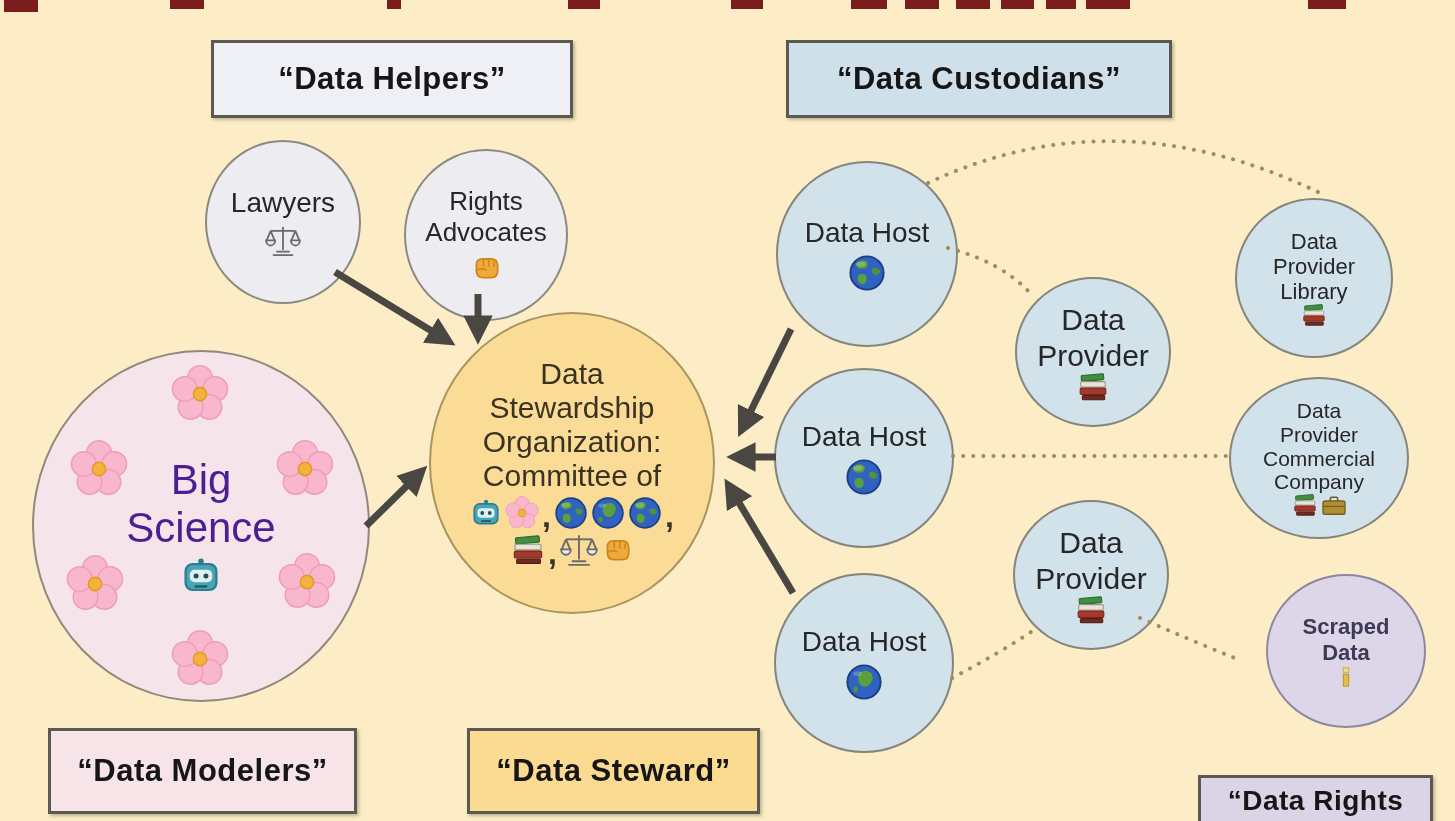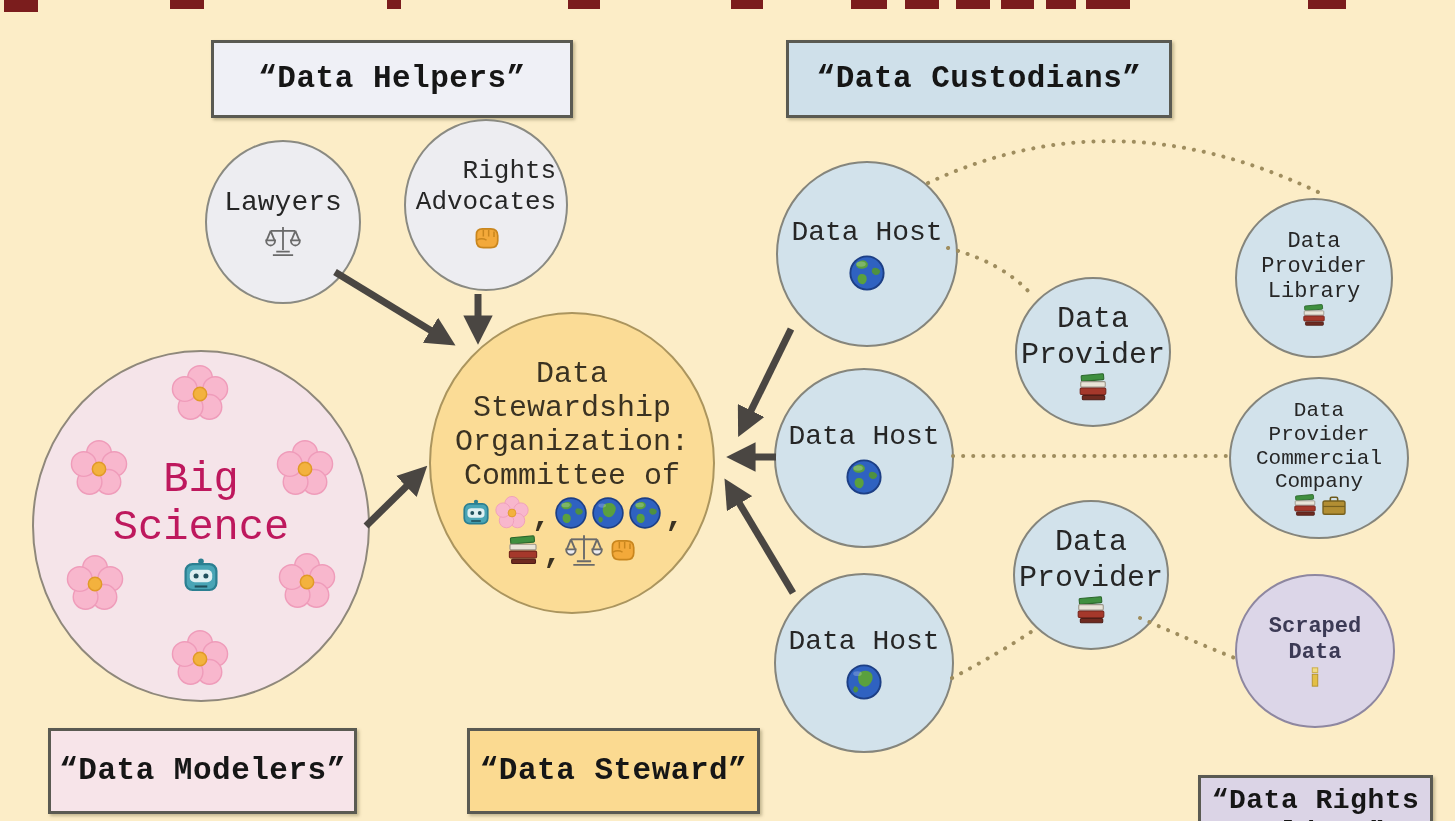--- a/index.html
+++ b/index.html
@@ -1,19 +1,19 @@
 <!DOCTYPE html>
 <html><head>
 <meta charset="utf-8">
 <style>
   html,body{margin:0;padding:0;background:#888;}
   .canvas{
     position:relative;width:1455px;height:821px;overflow:hidden;
     background:#fcedc7;
-    font-family:Liberation Mono, monospace;
+    font-family:Liberation Sans, sans-serif;
     color:#262626;
   }
   svg{display:block;}
   .connector-layer{position:absolute;left:0;top:0;z-index:3;pointer-events:none;}
   
   .label-box{
     position:absolute;z-index:2;display:flex;align-items:center;justify-content:center;
     border:3px solid #5a5a52;box-shadow:2px 2px 3px rgba(90,80,40,.35);
     font-weight:bold;font-size:31px;color:#161616;text-align:center;line-height:1.15;
     white-space:pre-line;letter-spacing:.5px;
@@ -26,21 +26,21 @@
   }
   .node .gap{height:4px;}
   .blue{background:#d2e2eb;border:2.5px solid #85857c;}
   .gray{background:#ededf1;border:2.5px solid #8a8a82;}
   .pink{background:#f5e4e9;border:2.5px solid #8f887b;}
   .gold{background:#fbdc96;border:2.5px solid #ab955e;}
   .purp{background:#dcd6e8;border:2.5px solid #8e87a0;}
   .host-label{font-size:28px;}
   .prov-label{font-size:30px;}
   .small-label{font-size:21px;line-height:1.14;}
-  .bigsci-label{font-size:42px;line-height:1.15;color:#be185d;}
+  .bigsci-label{font-size:42px;line-height:1.15;color:#4c1d95;}
   .steward-title{font-size:30px;line-height:1.14;color:#3a3222;}
   .scraped-label{font-size:22px;font-weight:600;color:#3c3a55;}
   .icon-row{display:flex;align-items:center;justify-content:center;gap:3px;}
   .comma{font-size:32px;font-weight:bold;color:#3a3222;transform:translateY(4px);}
   .blossom-abs{position:absolute;transform:translate(-50%,-50%);}
   
   .frag{position:absolute;top:0;background:#7b1d1d;z-index:1;}
 </style>
 </head>
 <body>
@@ -133,21 +133,21 @@
 Holders”</div>
 
   <div class="node gray" style="left:205px;top:140px;width:152px;height:160px;text-align:center;">
     <div class="host-label" style="font-size:28px;">Lawyers</div>
     <div class="gap"></div>
     <svg width="36" height="34">
         <use href="#ico-scales"></use>
       </svg>
   </div>
 
-  <div class="node gray" style="left:404px;top:119px;width:160px;height:168px;text-align:right;">
+  <div class="node gray" style="left:404px;top:149px;width:160px;height:168px;">
     <div style="font-size:26px;">Rights
 Advocates</div>
     <div class="gap"></div>
     <svg width="32" height="32">
         <use href="#ico-fist"></use>
       </svg>
   </div>
 
   <div class="node pink" style="left:32px;top:350px;width:334px;height:348px;">
     <svg class="blossom-abs" style="left:166px;top:42px;" width="58" height="58">
@@ -271,21 +271,21 @@
     <div class="icon-row">
       <svg width="26" height="23">
           <use href="#ico-books"></use>
         </svg>
       <svg width="26" height="22">
           <use href="#ico-briefcase"></use>
         </svg>
     </div>
   </div>
 
-  <div class="node purp" style="left:1235px;top:574px;width:156px;height:150px;">
+  <div class="node purp" style="left:1266px;top:574px;width:156px;height:150px;">
     <div class="scraped-label">Scraped
 Data</div>
     <svg width="12" height="22">
         <use href="#ico-candle"></use>
       </svg>
   </div>
 
   <svg class="connector-layer" width="1455" height="821" viewBox="0 0 1455 821">
     <defs>
       <marker id="arr" viewBox="0 0 10 10" refX="7" refY="5" markerWidth="4.2" markerHeight="4.2" orient="auto-start-reverse">

